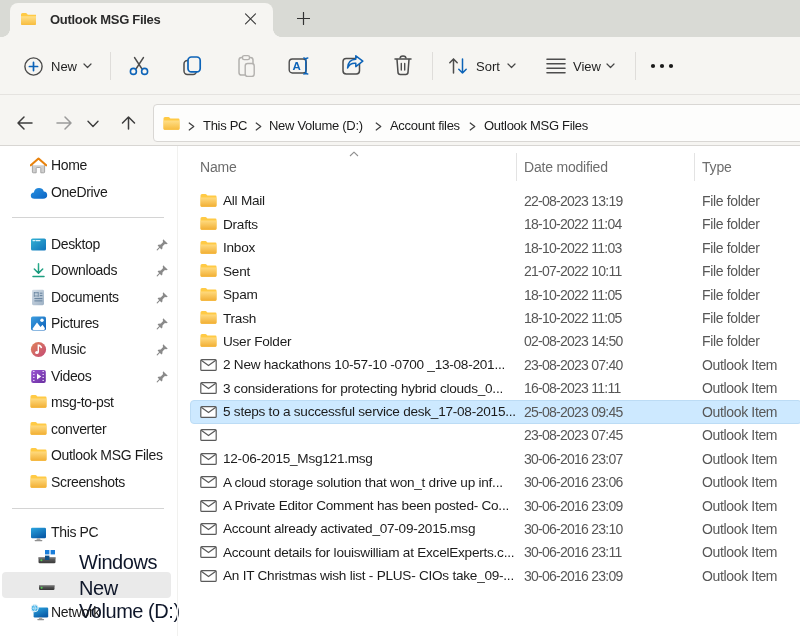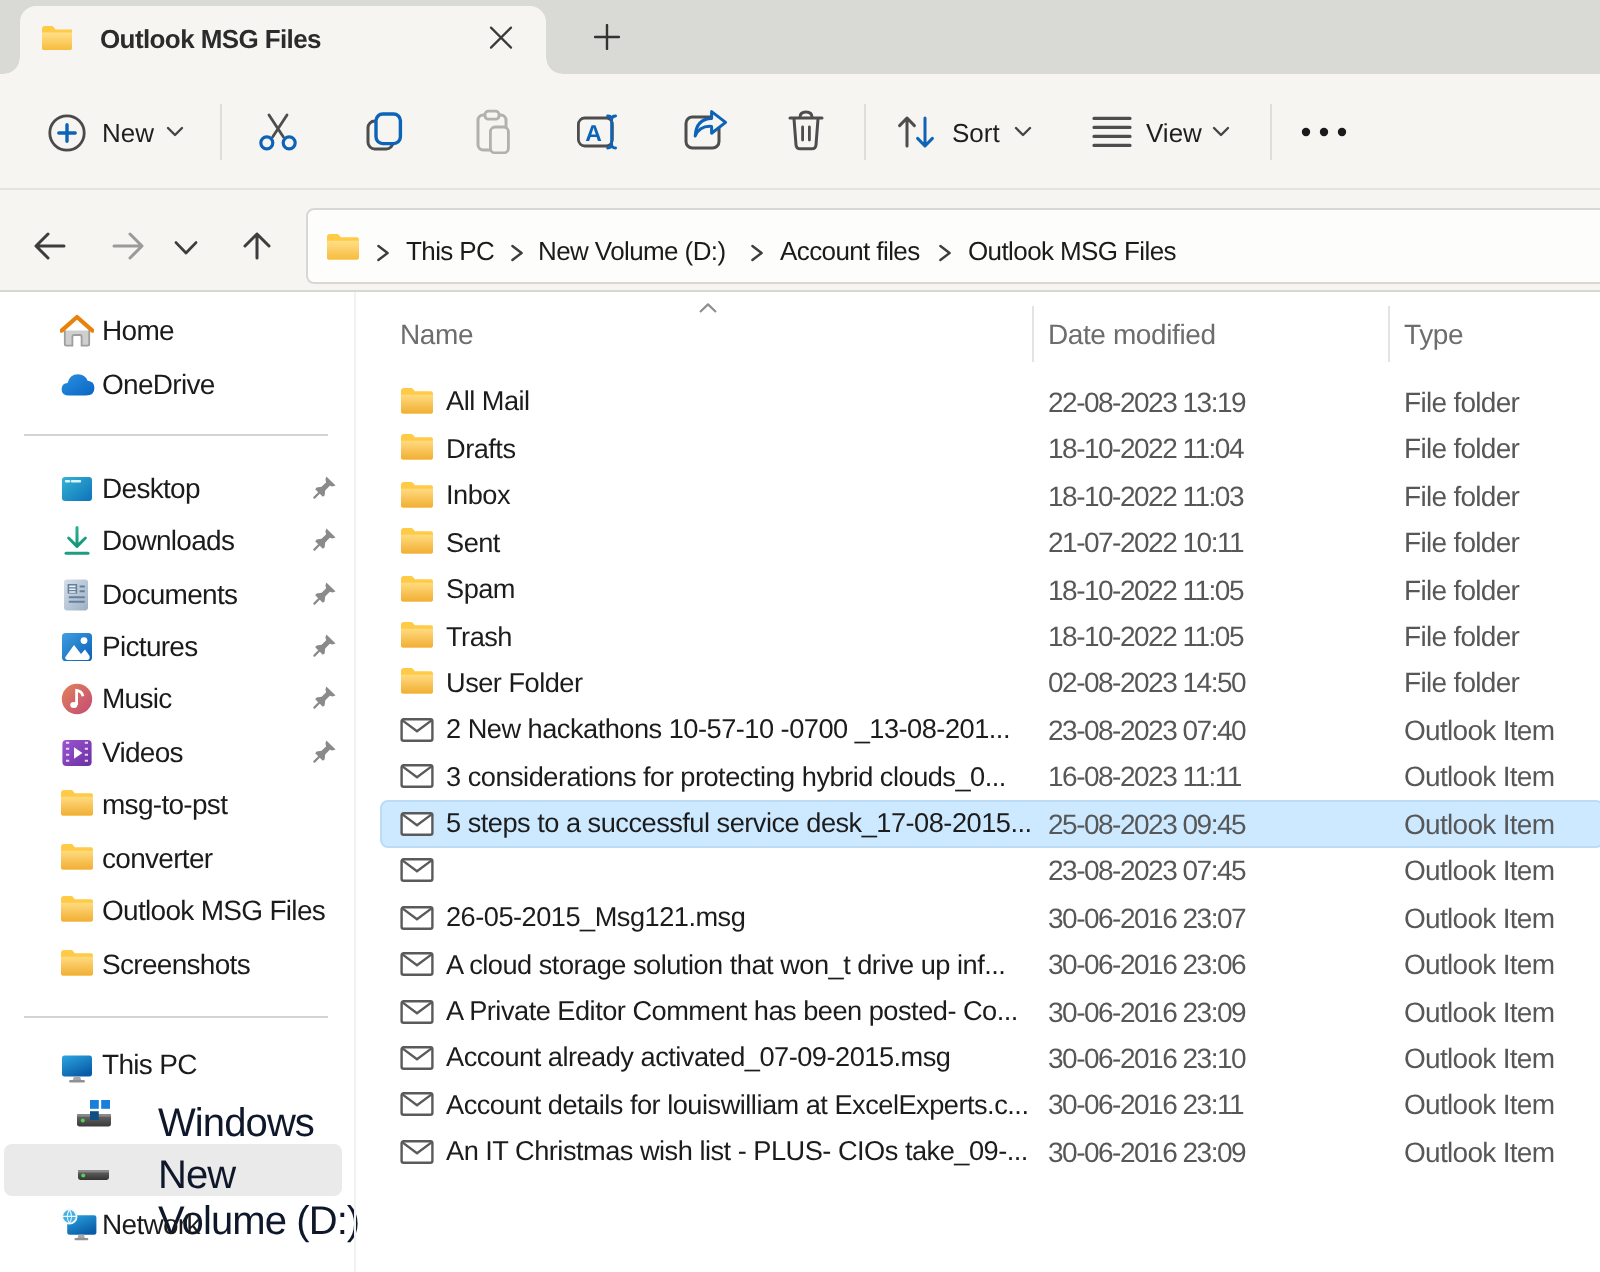--- a/index.html
+++ b/index.html
@@ -575,21 +575,21 @@
             <path d="M1.2 3.2 L8.5 8.6 L15.8 3.2" fill="none" stroke="#5a5a5a" stroke-width="1.2"></path>
           </svg></span>
         <span class="rdate">23-08-2023 07:45</span>
         <span class="rtype">Outlook Item</span>
       </div>
       <div class="row" style="top:301.14000000000004px">
         <span class="ricon"><svg width="17" height="16" viewBox="0 0 17 16">
             <rect x="0.8" y="2.6" width="15.4" height="10.8" rx="1" fill="#fff" stroke="#5a5a5a" stroke-width="1.2"></rect>
             <path d="M1.2 3.2 L8.5 8.6 L15.8 3.2" fill="none" stroke="#5a5a5a" stroke-width="1.2"></path>
           </svg></span>
-        <span class="rname">26-05-2015_Msg121.msg</span>
+        <span class="rname">12-06-2015_Msg121.msg</span>
         <span class="rdate">30-06-2016 23:07</span>
         <span class="rtype">Outlook Item</span>
       </div>
       <div class="row" style="top:324.58000000000004px">
         <span class="ricon"><svg width="17" height="16" viewBox="0 0 17 16">
             <rect x="0.8" y="2.6" width="15.4" height="10.8" rx="1" fill="#fff" stroke="#5a5a5a" stroke-width="1.2"></rect>
             <path d="M1.2 3.2 L8.5 8.6 L15.8 3.2" fill="none" stroke="#5a5a5a" stroke-width="1.2"></path>
           </svg></span>
         <span class="rname">A cloud storage solution that won_t drive up inf...</span>
         <span class="rdate">30-06-2016 23:06</span>

